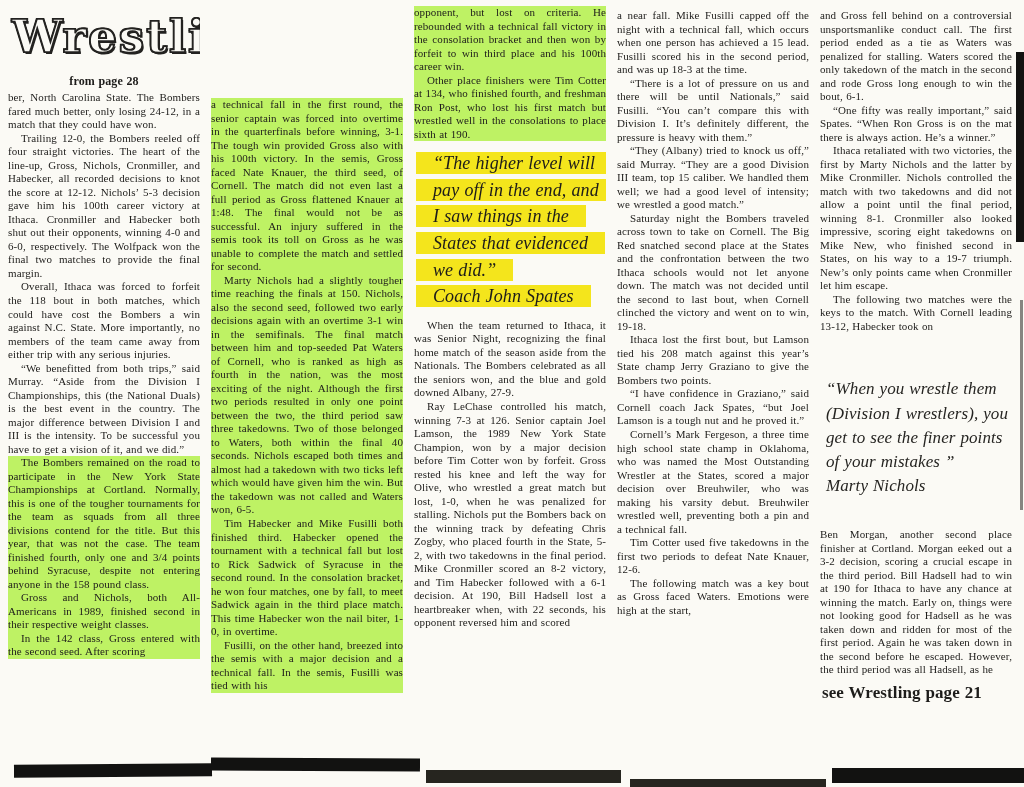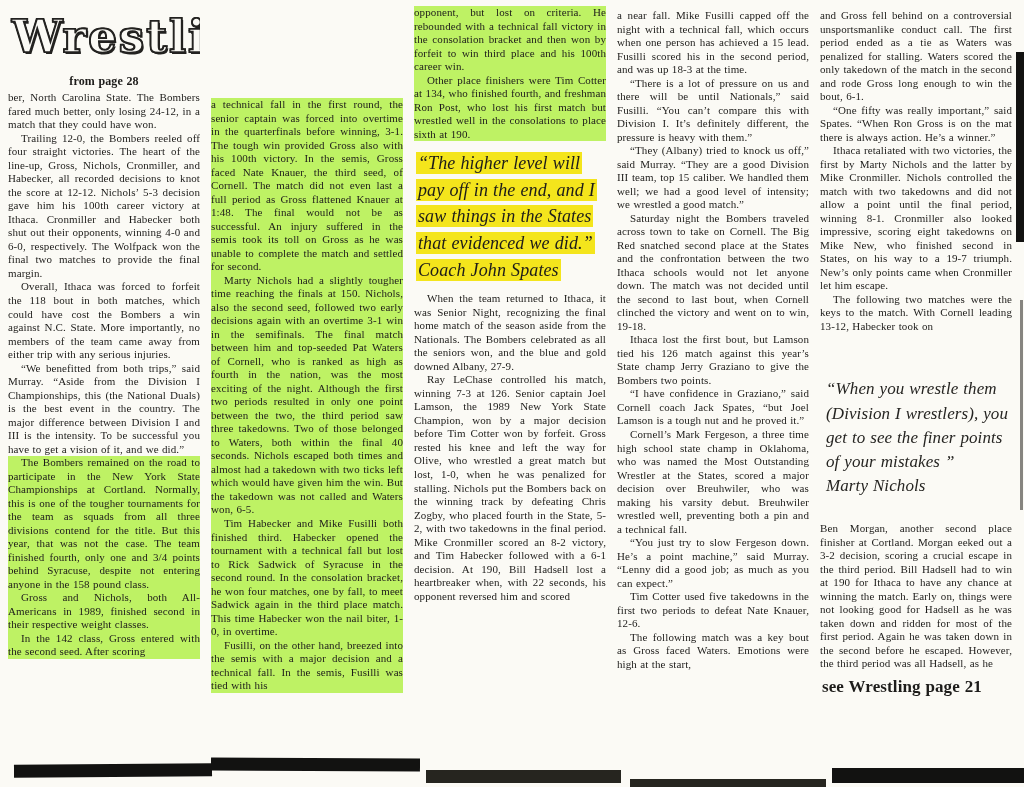--- a/index.html
+++ b/index.html
@@ -79,26 +79,26 @@
     text-align: left;
     text-indent: 0;
   }
   .pq1 {
     margin: 9px 2px 9px 2px;
     font-size: 18px;
     line-height: 1.48;
   }
   .pq1 .qtext, .pq1 .qattr {
     background: #f4e51c;
-    padding: 1px 2px;
+    padding: 1px 17px;
     -webkit-box-decoration-break: clone;
     box-decoration-break: clone;
   }
   .pq2 {
-    margin: 44px 2px 24px 6px;
+    margin: 44px 2px 30px 6px;
     font-size: 17px;
     line-height: 1.42;
     color: #262522;
   }
   .see-footer {
     font-weight: bold;
     font-size: 17px;
     margin-top: 6px;
     text-align: left;
     text-indent: 2px;
@@ -143,24 +143,23 @@
       </div>
       <p>When the team returned to Ithaca, it was Senior Night, recognizing the final home match of the season aside from the Nationals. The Bombers celebrated as all the seniors won, and the blue and gold downed Albany, 27-9.</p>
       <p>Ray LeChase controlled his match, winning 7-3 at 126. Senior captain Joel Lamson, the 1989 New York State Champion, won by a major decision before Tim Cotter won by forfeit. Gross rested his knee and left the way for Olive, who wrestled a great match but lost, 1-0, when he was penalized for stalling. Nichols put the Bombers back on the winning track by defeating Chris Zogby, who placed fourth in the State, 5-2, with two takedowns in the final period. Mike Cronmiller scored an 8-2 victory, and Tim Habecker followed with a 6-1 decision. At 190, Bill Hadsell lost a heartbreaker when, with 22 seconds, his opponent reversed him and scored</p>
     </div>
 
     <div class="col col4">
       <p class="ni">a near fall. Mike Fusilli capped off the night with a technical fall, which occurs when one person has achieved a 15 lead. Fusilli scored his in the second period, and was up 18-3 at the time.</p>
       <p>“There is a lot of pressure on us and there will be until Nationals,” said Fusilli. “You can’t compare this with Division I. It’s definitely different, the pressure is heavy with them.”</p>
       <p>“They (Albany) tried to knock us off,” said Murray. “They are a good Division III team, top 15 caliber. We handled them well; we had a good level of intensity; we wrestled a good match.”</p>
       <p>Saturday night the Bombers traveled across town to take on Cornell. The Big Red snatched second place at the States and the confrontation between the two Ithaca schools would not let anyone down. The match was not decided until the second to last bout, when Cornell clinched the victory and went on to win, 19-18.</p>
-      <p>Ithaca lost the first bout, but Lamson tied his 126 match against this year’s State champ Jerry Graziano to give the Bombers two points.</p>
+      <p>Ithaca lost the first bout, but Lamson tied his 208 match against this year’s State champ Jerry Graziano to give the Bombers two points.</p>
       <p>“I have confidence in Graziano,” said Cornell coach Jack Spates, “but Joel Lamson is a tough nut and he proved it.”</p>
       <p>Cornell’s Mark Fergeson, a three time high school state champ in Oklahoma, who was named the Most Outstanding Wrestler at the States, scored a major decision over Breuhwiler, who was making his varsity debut. Breuhwiler wrestled well, preventing both a pin and a technical fall.</p>
-      <p>“You just try to slow Fergeson down. He’s a point machine,” said Murray. “Lenny did a good job; as much as you can expect.”</p>
       <p>Tim Cotter used five takedowns in the first two periods to defeat Nate Knauer, 12-6.</p>
       <p>The following match was a key bout as Gross faced Waters. Emotions were high at the start,</p>
     </div>
 
     <div class="col col5">
       <p class="ni">and Gross fell behind on a controversial unsportsmanlike conduct call. The first period ended as a tie as Waters was penalized for stalling. Waters scored the only takedown of the match in the second and rode Gross long enough to win the bout, 6-1.</p>
       <p>“One fifty was really important,” said Spates. “When Ron Gross is on the mat there is always action. He’s a winner.”</p>
       <p>Ithaca retaliated with two victories, the first by Marty Nichols and the latter by Mike Cronmiller. Nichols controlled the match with two takedowns and did not allow a point until the final period, winning 8-1. Cronmiller also looked impressive, scoring eight takedowns on Mike New, who finished second in States, on his way to a 19-7 triumph. New’s only points came when Cronmiller let him escape.</p>
       <p>The following two matches were the keys to the match. With Cornell leading 13-12, Habecker took on</p>
       <div class="pullquote pq2">

